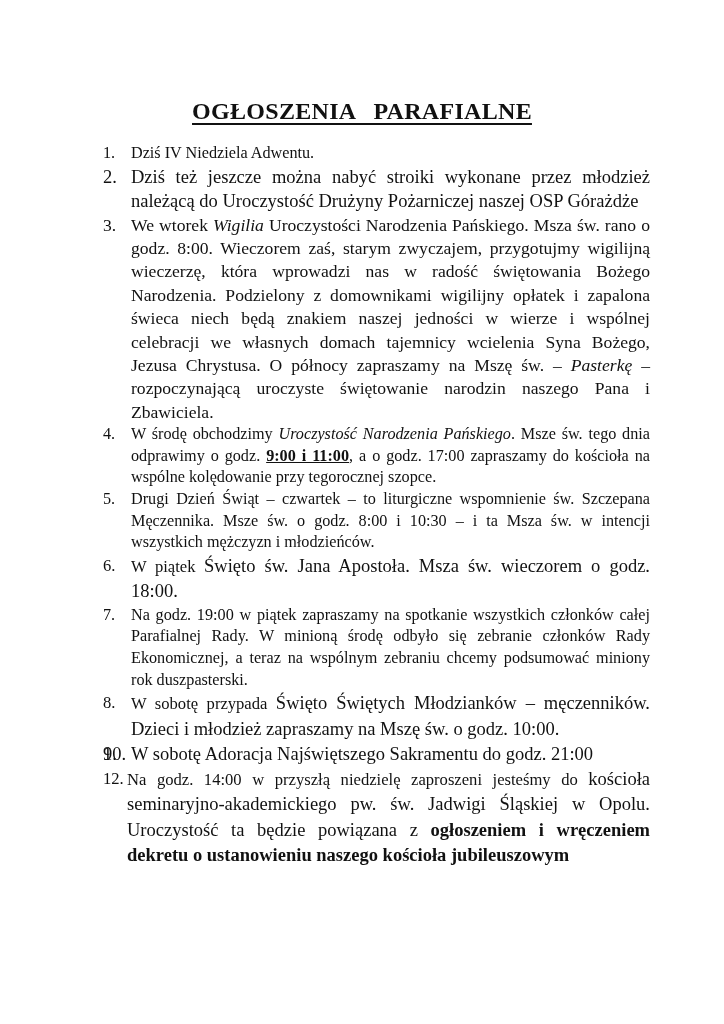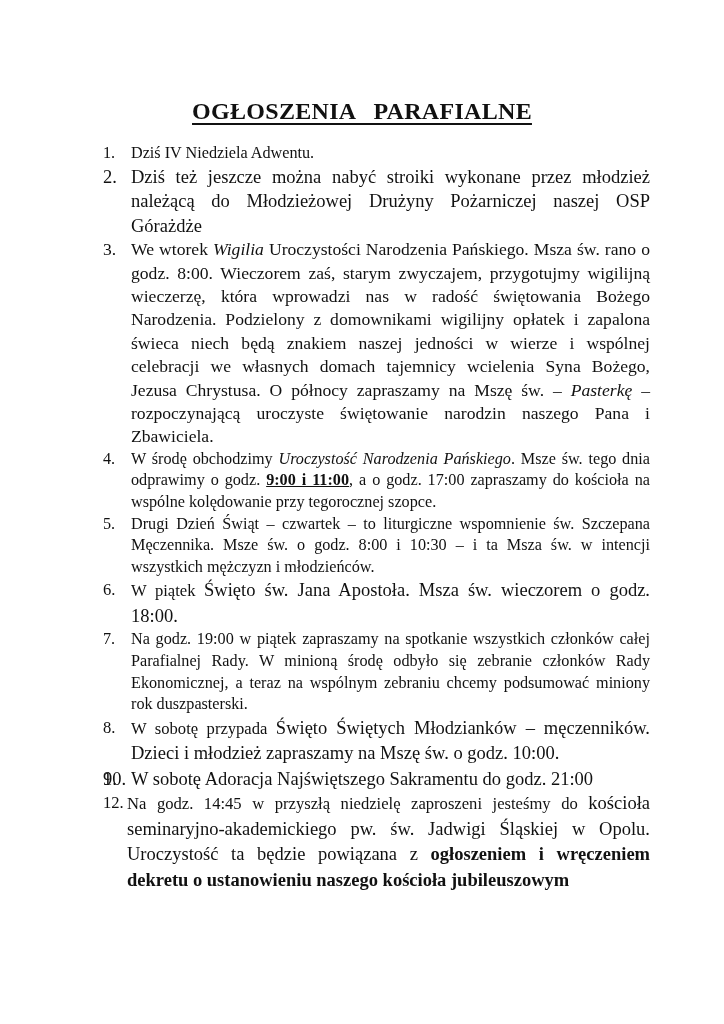--- a/index.html
+++ b/index.html
@@ -38,21 +38,21 @@
 
   <div class="list">
 
     <div class="item s16">
       <span class="num">1.</span>
       <span>Dziś </span><span class="i">IV Niedziela Adwentu.</span>
     </div>
 
     <div class="item s19">
       <span class="num">2.</span>
-      <span>Dziś też jeszcze można nabyć stroiki wykonane przez młodzież należącą do </span><span class="i">Młodzieżowej Drużyny Pożarniczej</span><span> naszej OSP Górażdże</span>
+      <span>Dziś też jeszcze można nabyć stroiki wykonane przez młodzież należącą do </span><span class="i">Uroczystość Drużyny Pożarniczej</span><span> naszej OSP Górażdże</span>
     </div>
 
     <div class="item s17">
       <span class="num">3.</span>
       <span>We wtorek </span><span class="bi">Wigilia</span><span> </span><span class="i">Uroczystości Narodzenia Pańskiego</span><span>. Msza św. rano o godz. 8:00. Wieczorem zaś, starym zwyczajem, przygotujmy </span><span class="i">wigilijną wieczerzę</span><span>, która wprowadzi nas w radość świętowania </span><span class="i">Bożego Narodzenia</span><span>. Podzielony z domownikami wigilijny opłatek i zapalona świeca niech będą znakiem naszej jedności w wierze i wspólnej celebracji we własnych domach tajemnicy wcielenia Syna Bożego, Jezusa Chrystusa. O północy zapraszamy na Mszę św. – </span><span class="bi">Pasterkę</span><span> – rozpoczynającą uroczyste świętowanie narodzin naszego Pana i Zbawiciela.</span>
     </div>
 
     <div class="item s16">
       <span class="num">4.</span>
       <span>W środę obchodzimy </span><span class="bi">Uroczystość Narodzenia Pańskiego</span><span>. Msze św. tego dnia odprawimy o godz. </span><span class="b u">9:00 i 11:00</span><span>, a o godz. 17:00 zapraszamy do kościoła na wspólne kolędowanie przy tegorocznej szopce.</span>
@@ -83,17 +83,17 @@
     </div>
 
     <div class="item s19">
       <span class="num">10.</span>
       <span>W sobotę </span><span class="i">Adoracja Najświętszego Sakramentu</span><span> do godz. 21:00</span>
     </div>
 
 
     <div class="item mix19 n12">
       <span class="num">12.</span>
-      <span>Na godz. 14:45 w przyszłą niedzielę zaproszeni jesteśmy do </span><span class="big">kościoła seminaryjno-akademickiego pw. św. Jadwigi Śląskiej w Opolu. Uroczystość ta będzie powiązana z </span><span class="big b">ogłoszeniem i wręczeniem dekretu o ustanowieniu naszego kościoła jubileuszowym</span>
+      <span>Na godz. 14:00 w przyszłą niedzielę zaproszeni jesteśmy do </span><span class="big">kościoła seminaryjno-akademickiego pw. św. Jadwigi Śląskiej w Opolu. Uroczystość ta będzie powiązana z </span><span class="big b">ogłoszeniem i wręczeniem dekretu o ustanowieniu naszego kościoła jubileuszowym</span>
     </div>
 
   </div>
 </div>
 
 </body></html>

